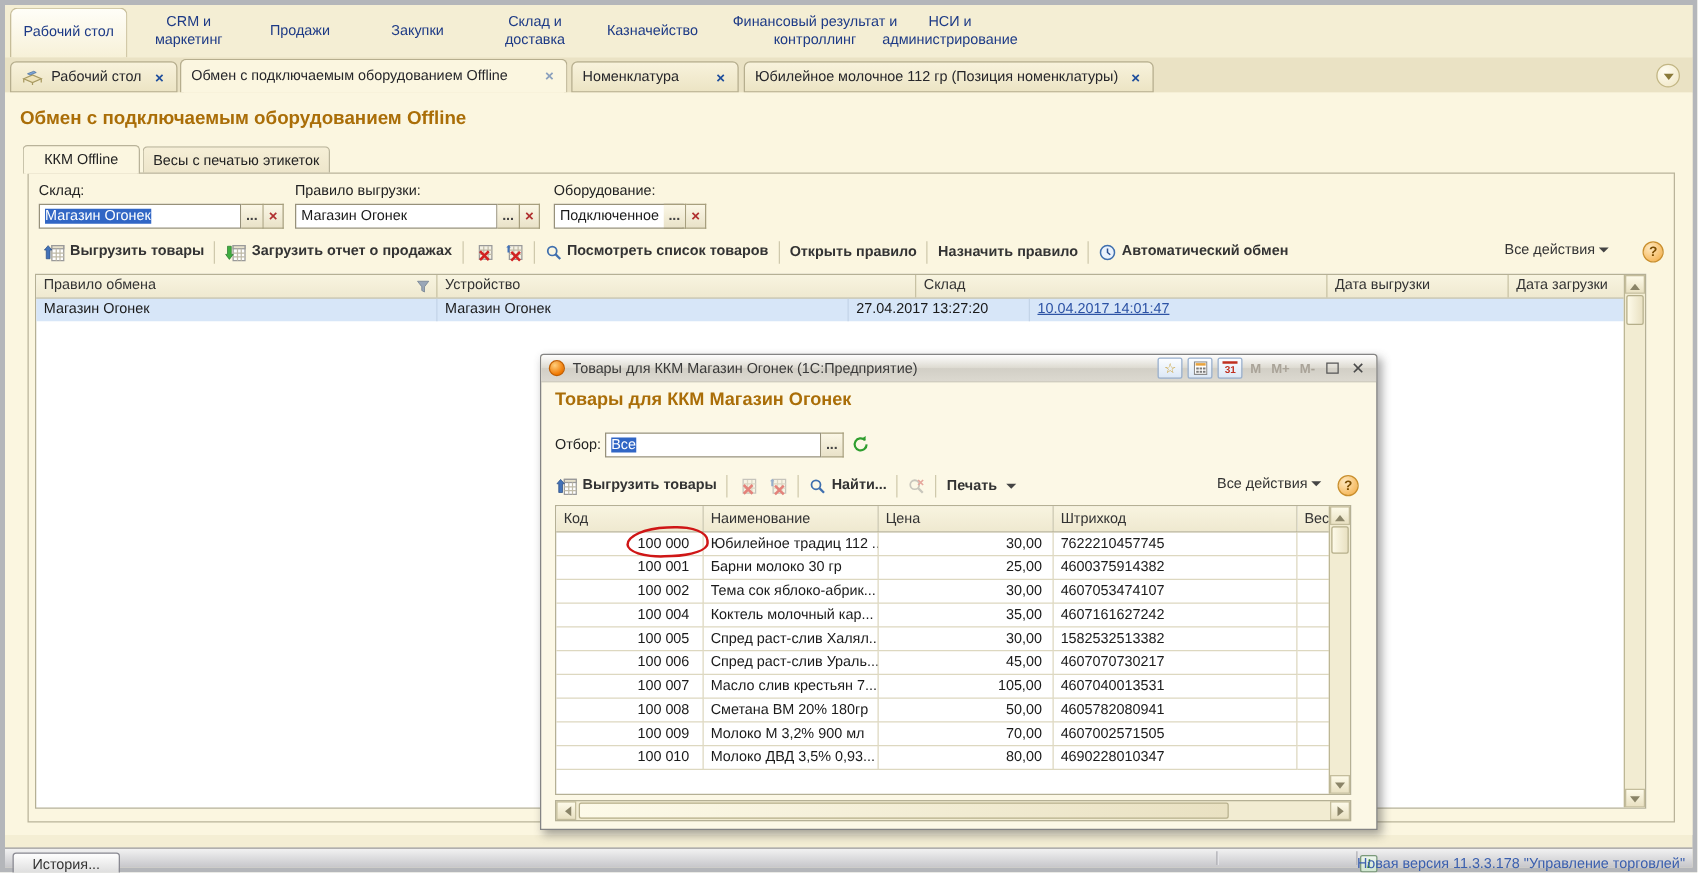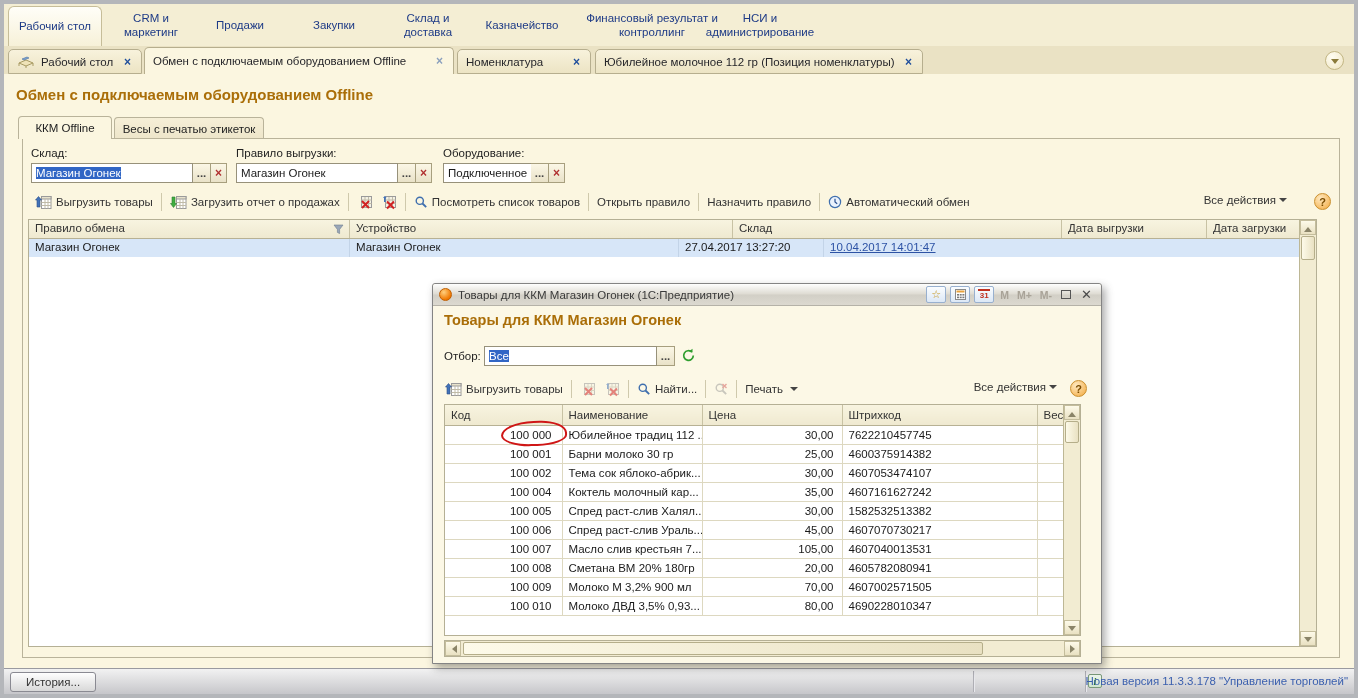--- a/index.html
+++ b/index.html
@@ -41,21 +41,21 @@
         display:flex; align-items:center; padding:0 4px; white-space:nowrap; overflow:hidden; }
 .sel { background:#3166c5; color:#fff; }
 .ibtn { position:absolute; top:24px; height:20px; width:18px; background:linear-gradient(#fbf7e6,#e9e2c8);
         border:1px solid #a79f7e; border-left:none; display:flex; align-items:center; justify-content:center;
         font-weight:bold; color:#444; line-height:8px; }
 .xbtn { position:absolute; top:24px; height:20px; width:16px; background:linear-gradient(#fbf7e6,#e9e2c8);
         border:1px solid #a79f7e; border-left:none; display:flex; align-items:center; justify-content:center;
         color:#b03030; font-weight:bold; font-size:12px; }
 
 .toolbar { position:absolute; left:8px; top:52px; height:22px; display:flex; align-items:center; color:#333; }
-.titem { display:flex; align-items:center; gap:4px; padding:0 4px; white-space:nowrap; }
+.titem { display:flex; gap:4px; padding:0 4px; white-space:nowrap;font-weight:bold; }
 .tsep { width:1px; height:18px; background:#cfc9ac; margin:0 4px; }
 .caret { border:4px solid transparent; border-top:4px solid #444; margin-top:4px; margin-left:3px; }
 .allact { position:absolute; display:flex; align-items:center; color:#333; white-space:nowrap; }
 .help { position:absolute; width:17px; height:17px; border-radius:50%; border:1px solid #c98f2e;
         background:radial-gradient(circle at 35% 30%,#ffe9c0,#f2a93e); color:#7a4c00; font-weight:bold;
         display:flex; align-items:center; justify-content:center; font-size:11px; }
 
 
 .main-table-wrap { position:absolute; left:5px; right:22px; top:80px; bottom:10px; border:1px solid #b5b095; background:#fff; }
 .mt-header { position:absolute; left:0; right:17px; top:0; height:19px; display:flex;
@@ -72,21 +72,21 @@
 .hsb { position:absolute; background:#f2ecd2; border:1px solid #b5b095; }
 .sbbtn { position:absolute; width:16px; height:15px; background:linear-gradient(#fdfae9,#e9e1c2); border:1px solid #c4bd9c; }
 .sbthumb { position:absolute; background:linear-gradient(90deg,#fdfae9,#e9e1c2); border:1px solid #b5ae8a; border-radius:2px; }
 .tri { position:absolute; width:0; height:0; border:4px solid transparent; }
 .tri.up   { border-bottom:5px solid #8a8468; left:3px; top:2px; }
 .tri.down { border-top:5px solid #8a8468; left:3px; top:5px; }
 .tri.left { border-right:5px solid #8a8468; left:2px; top:3px; }
 .tri.right{ border-left:5px solid #8a8468; left:5px; top:3px; }
 
 
-.statusbar { position:absolute; left:0; right:0; bottom:0; height:26px;
+.statusbar { position:absolute; left:0; right:0; bottom:0; height:16px;
         background:linear-gradient(#f2f2f2,#c6c6ca); border-top:1px solid #9a9aa0;padding-left:12px; }
 .hist { position:absolute; left:6px; top:3px; width:86px; height:20px; border:1px solid #8a8a92; border-radius:3px;
         background:linear-gradient(#fefefe,#d8d8d8); color:#333; display:flex; align-items:center; justify-content:center; }
 .ssep { position:absolute; top:2px; bottom:2px; width:1px; background:#aeaeb4; box-shadow:1px 0 0 #e8e8ec; }
 .version { position:absolute; right:6px; top:6px; color:#3a5fae; white-space:nowrap; }
 .infoico { position:absolute; right:252px; top:5px; width:14px; height:14px; border:1px solid #7a9a7a; border-radius:2px;
         background:linear-gradient(#eef6ee,#cfe6cf); color:#2a7a2a; font-weight:bold; font-size:10px;
         display:flex; align-items:center; justify-content:center; font-family:"Liberation Serif",serif; font-style:italic; }
 
 
@@ -480,21 +480,21 @@
             <tr>
               <td class="mc0">100 007</td>
               <td class="mc1">Масло слив крестьян 7...</td>
               <td class="mc2">105,00</td>
               <td class="mc3">4607040013531</td>
               <td class="mc4" style="border-right: none;"></td>
             </tr>
             <tr>
               <td class="mc0">100 008</td>
               <td class="mc1">Сметана ВМ 20% 180гр</td>
-              <td class="mc2">20,00</td>
+              <td class="mc2">50,00</td>
               <td class="mc3">4605782080941</td>
               <td class="mc4" style="border-right: none;"></td>
             </tr>
             <tr>
               <td class="mc0">100 009</td>
               <td class="mc1">Молоко М 3,2% 900 мл</td>
               <td class="mc2">70,00</td>
               <td class="mc3">4607002571505</td>
               <td class="mc4" style="border-right: none;"></td>
             </tr>

